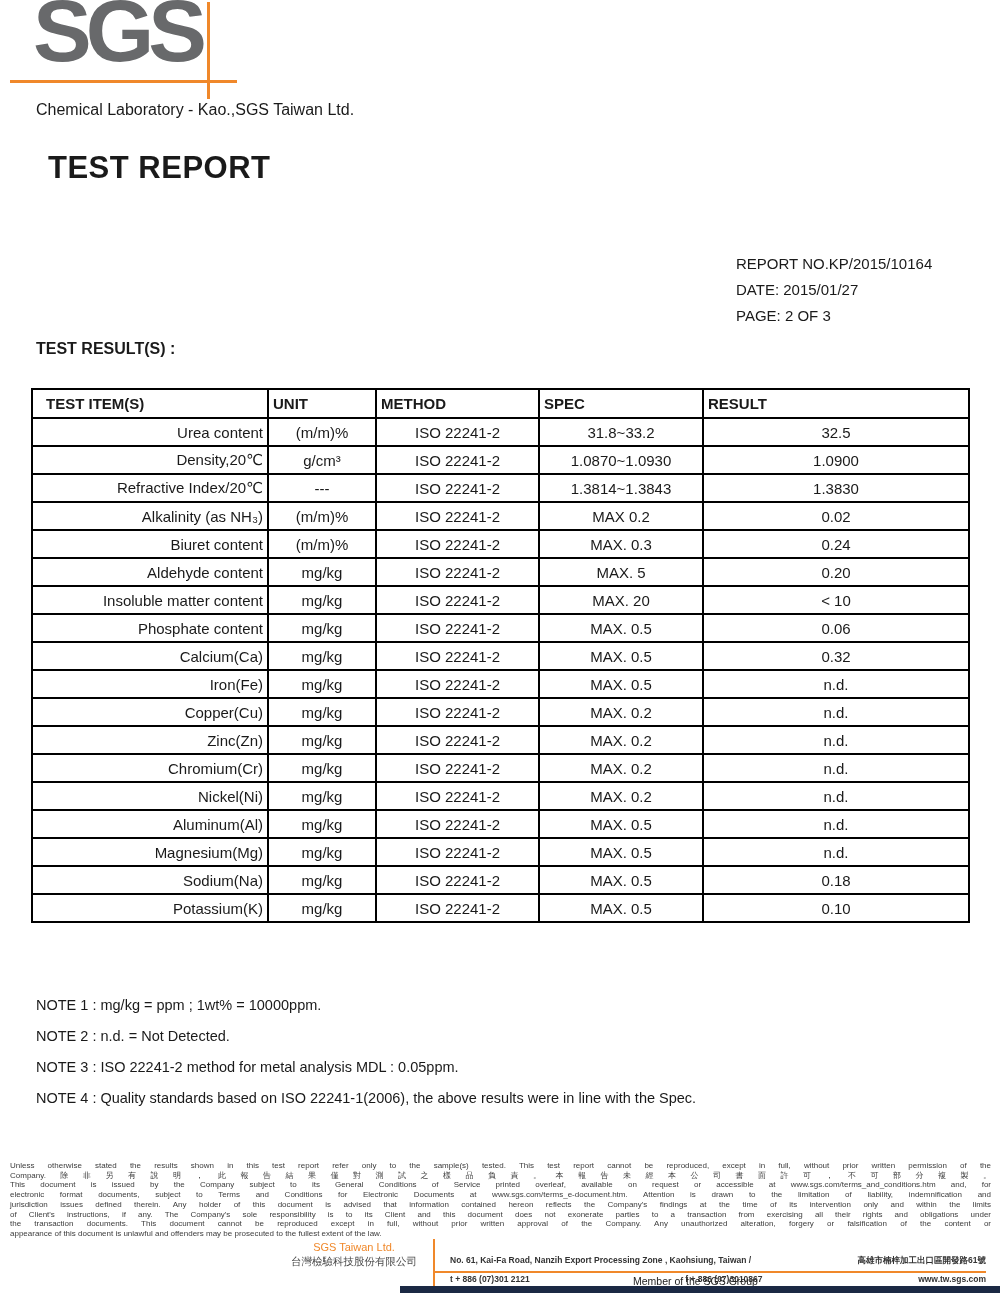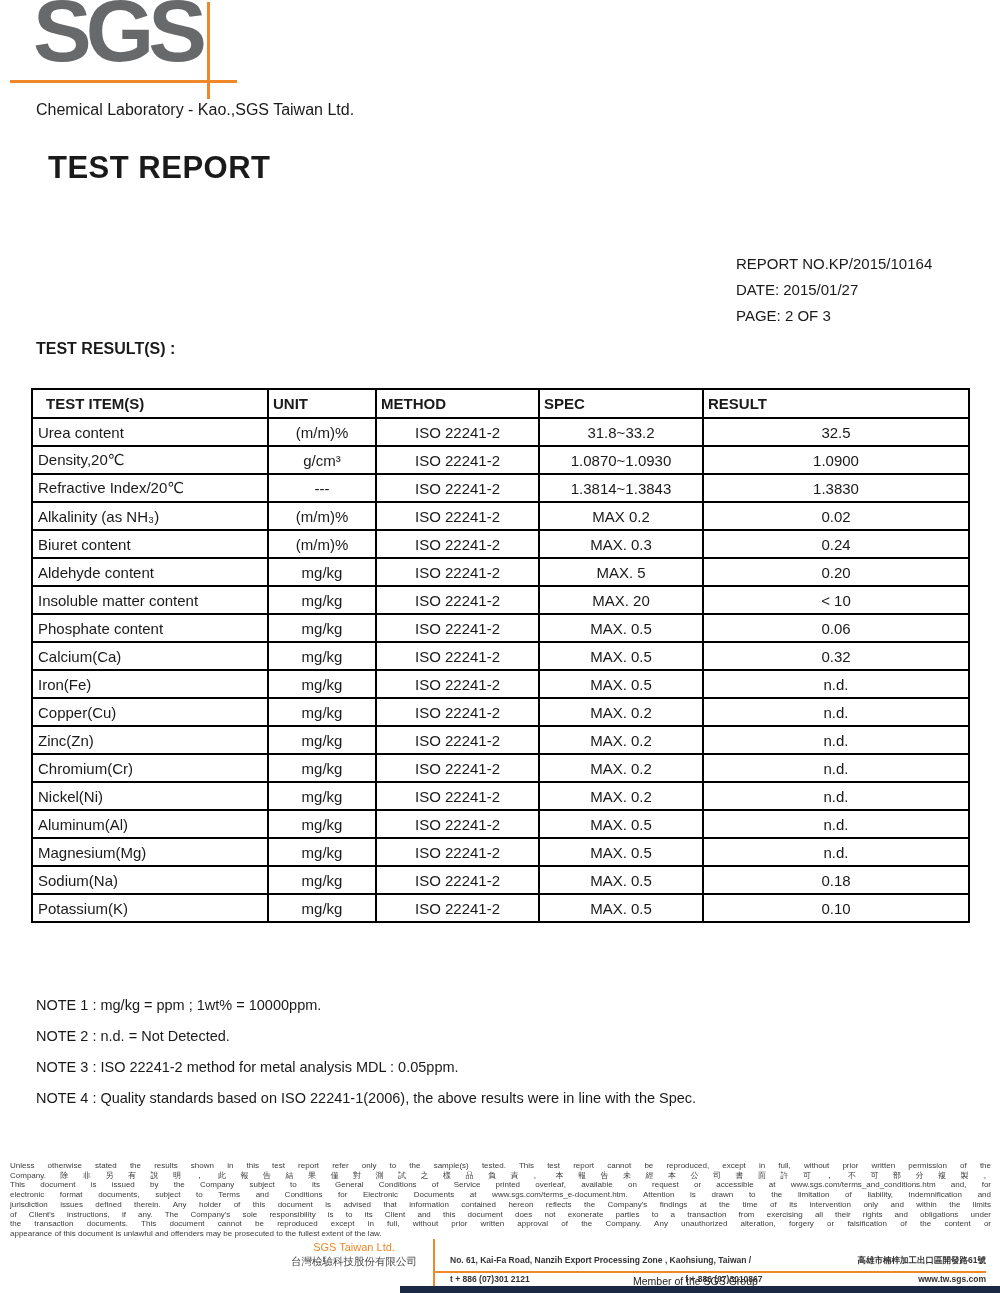--- a/index.html
+++ b/index.html
@@ -18,21 +18,21 @@
 
   .results-heading{position:absolute;left:36px;top:340px;font-size:16px;font-weight:bold;}
 
   
   table.results{position:absolute;left:31px;top:388px;width:937px;border-collapse:collapse;
                 table-layout:fixed;font-size:15px;}
   table.results th,table.results td{border:2px solid #000;padding:0 4px;overflow:hidden;}
   table.results th{height:27px;font-size:15px;font-weight:bold;text-align:left;}
   table.results th.c0{text-align:left;padding-left:13px;}
   table.results td{height:26px;text-align:center;}
-  table.results td.c0{text-align:left;padding-left:5px;}
+  table.results td.c0{text-align:right;padding-left:5px;}
 
   
   .notes{position:absolute;left:36px;top:990px;font-size:14.5px;line-height:31px;}
 
   
   .disclaimer{position:absolute;left:10px;top:1161px;width:981px;font-size:8px;
               line-height:9.7px;color:#3c3c3c;}
   .disc-line{text-align:justify;text-align-last:justify;white-space:normal;}
   .disc-line.last{text-align-last:left;}
 

